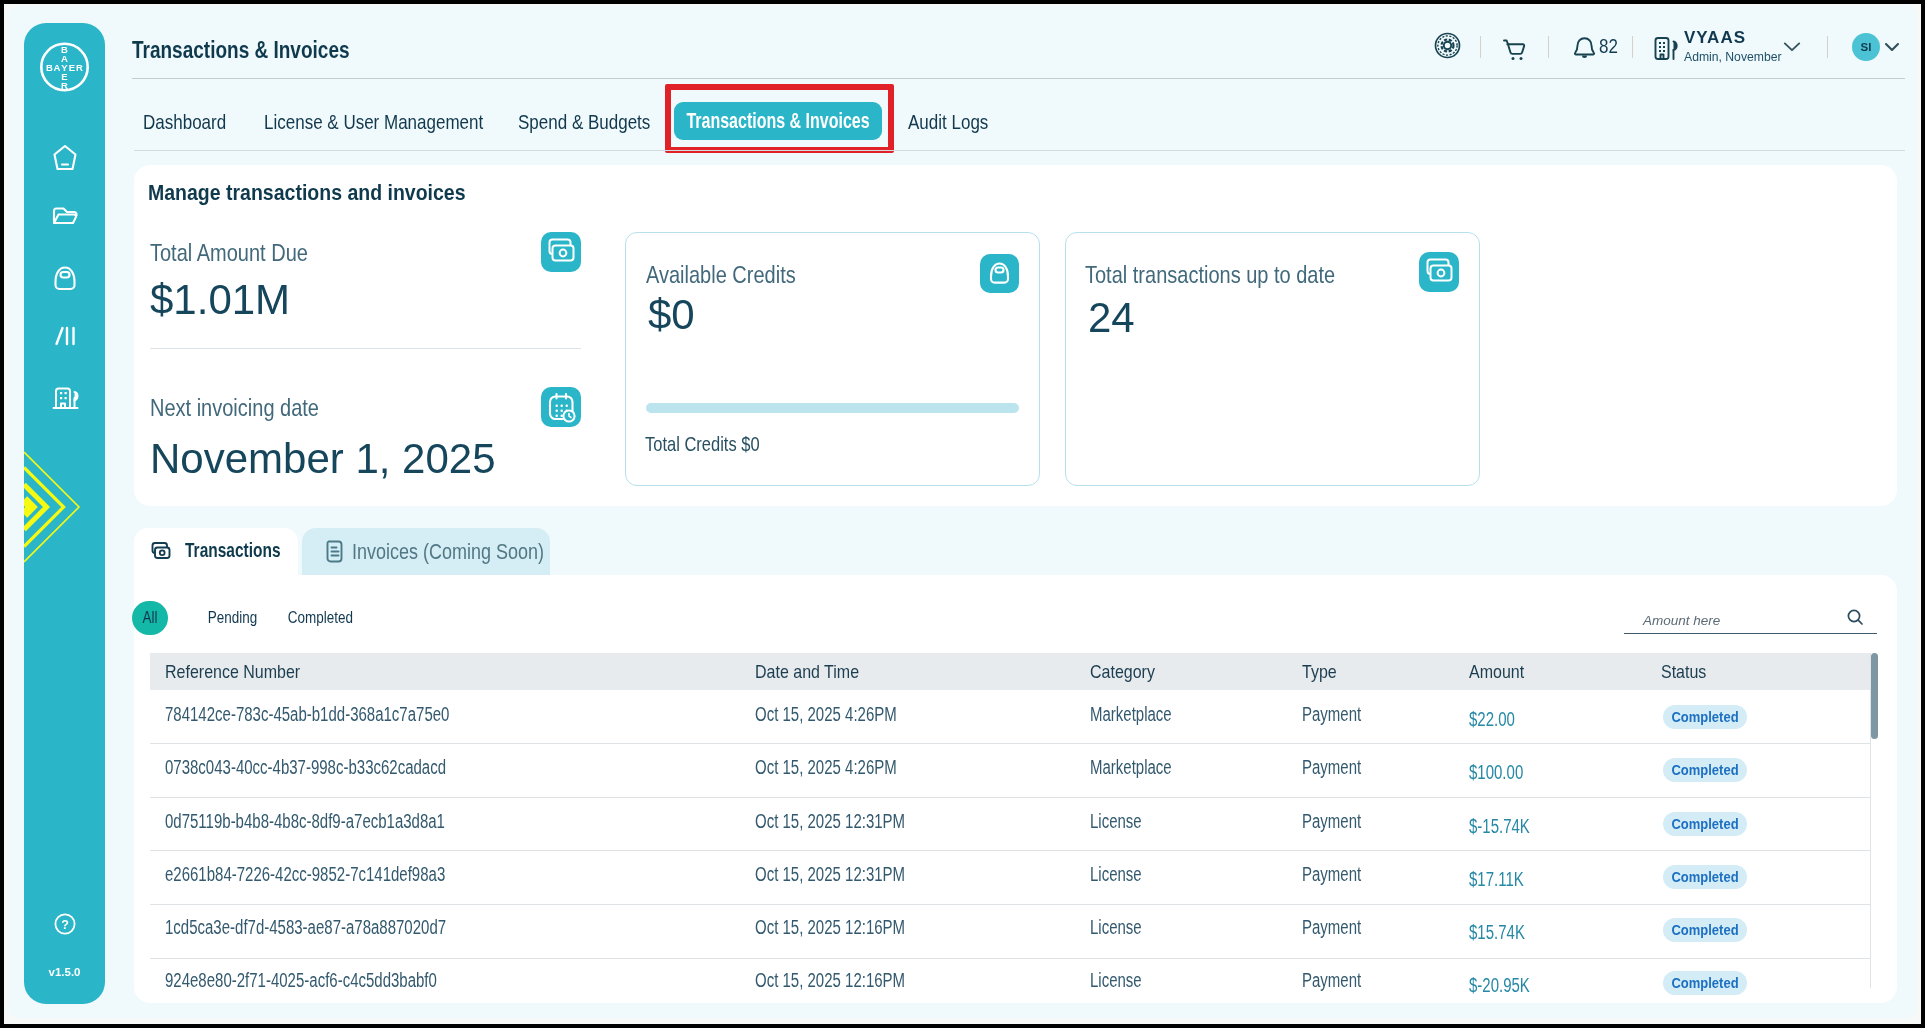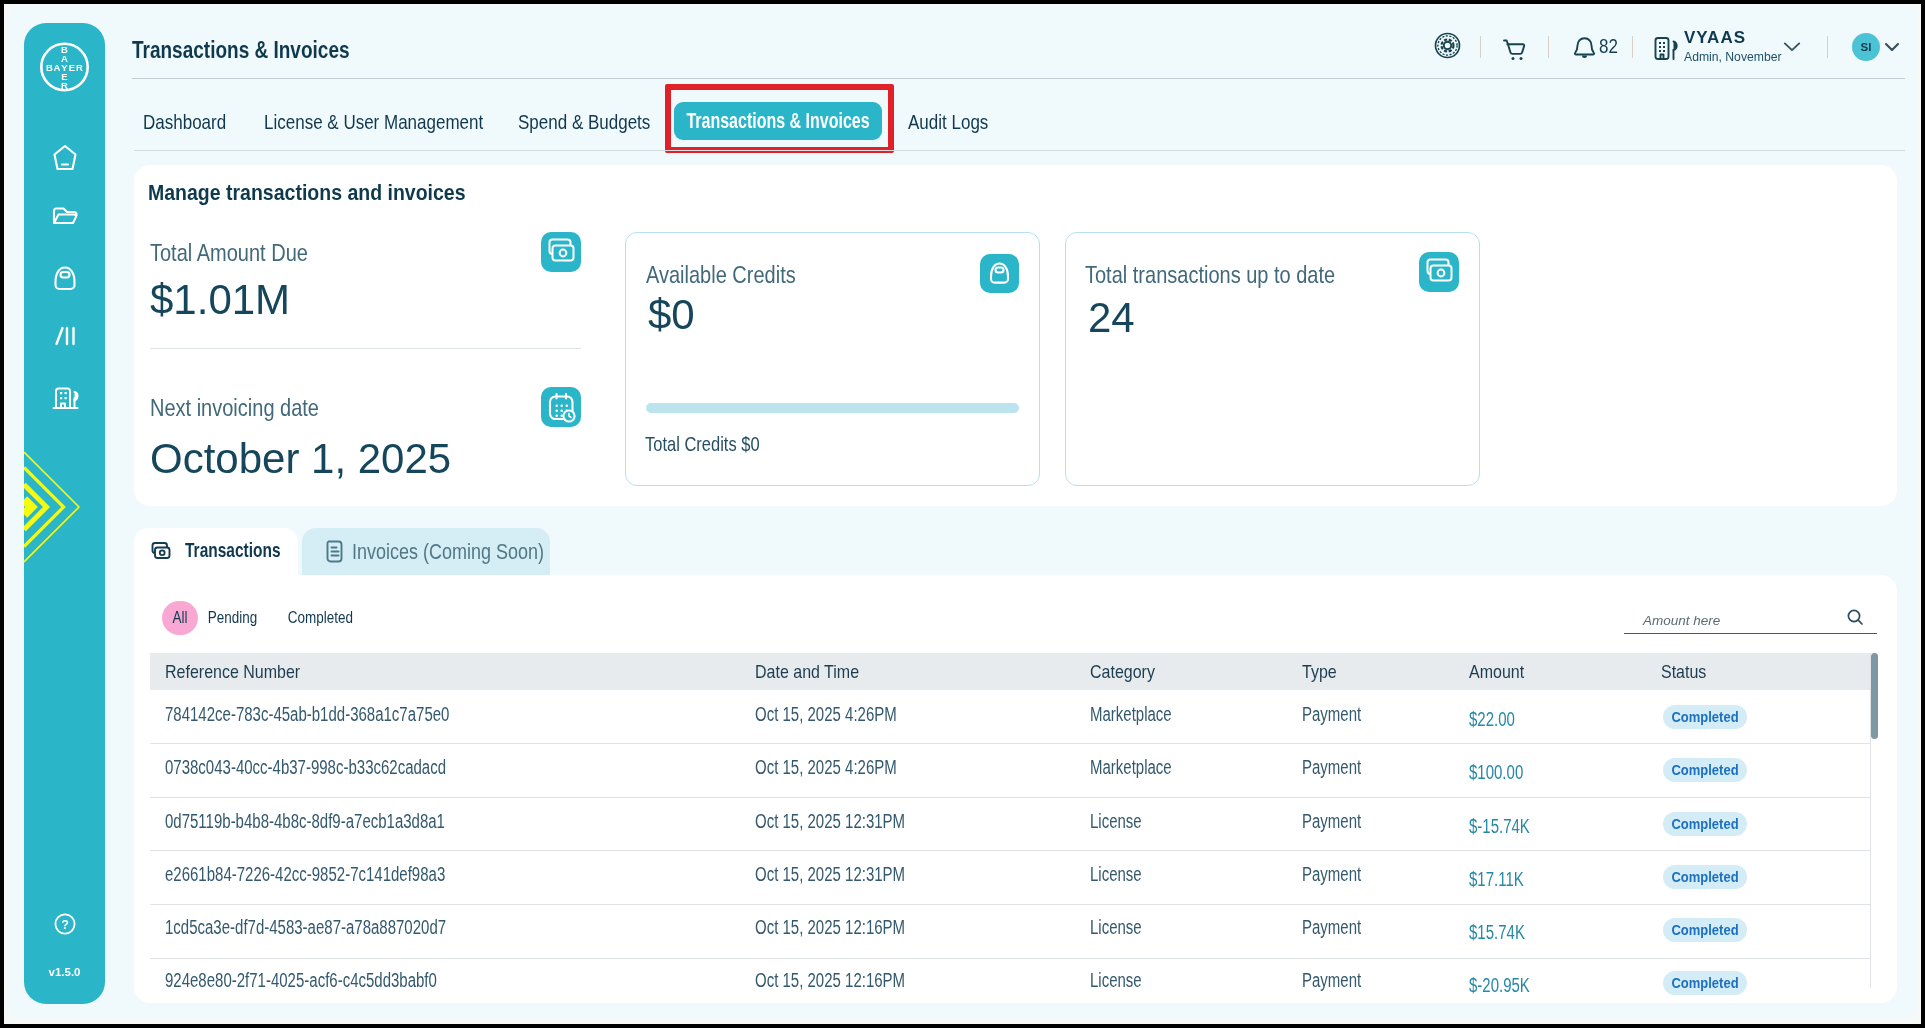--- a/index.html
+++ b/index.html
@@ -225,21 +225,21 @@
     <rect x="14.5" y="22.5" width="2.4" height="2.4" rx="1"></rect>
         <rect x="19.5" y="22.5" width="2.4" height="2.4" rx="1"></rect>
         <rect x="24.5" y="22.5" width="2.4" height="2.4" rx="1"></rect>
     <rect x="14.5" y="27.5" width="2.4" height="2.4" rx="1"></rect>
         <rect x="19.5" y="27.5" width="2.4" height="2.4" rx="1"></rect>
   </g>
   <circle cx="28" cy="29" r="5.6" fill="#2ab6c8" stroke="#ffffff" stroke-width="2"></circle>
   <path d="M28 26.5 v2.5 l2 1.4" fill="none" stroke="#ffffff" stroke-width="1.6" stroke-linecap="round"></path>
 </svg>
 </div>
-<div class="statbig" style="left:150px; top:435px;">October 1, 2025</div>
+<div class="statbig" style="left:150px; top:435px;">November 1, 2025</div>
 
 <div class="scard" style="left:625px;"></div>
 <div class="statlbl" style="left:646px; top:264px;">Available Credits</div>
 <div class="badge" id="b3" style="left:980px; top:254px; width:39px; height:39px;">
 <svg width="39" height="39" viewBox="0 0 39 39">
   <g stroke="#ffffff" fill="none" stroke-width="2.1" stroke-linejoin="round">
     <path d="M11 22.5 c0 -8 3.6 -13 8.5 -13 s8.5 5 8.5 13 v2.5 a3.6 3.6 0 0 1 -3.6 3.6 h-9.8 a3.6 3.6 0 0 1 -3.6 -3.6 Z"></path>
     <rect x="15.5" y="13.5" width="8" height="5" rx="2.5"></rect>
   </g>
 </svg>
@@ -277,21 +277,21 @@
       <path d="M7.5 8.5 h5"></path>
       <path d="M7.5 12.5 h7"></path>
       <path d="M7.5 16.5 h7"></path>
     </g>
   </svg>
 </div>
 <div class="abs" style="left:185px; top:541px; font-size:15.5px; font-weight:bold; color:#0f3a4e; transform:scaleY(1.35); transform-origin:0 50%;">Transactions</div>
 <div class="abs" style="left:352px; top:542px; font-size:18px; color:#527885; transform:scaleY(1.22); transform-origin:0 50%;">Invoices (Coming Soon)</div>
 
 <div class="card2"></div>
-<div class="chip" style="left:162px; width:36px; background:#f9a8d4;"><span style="display:inline-block; transform:scaleY(1.2);">All</span></div>
+<div class="chip" style="left:132px; width:36px; background:#14b8a6;"><span style="display:inline-block; transform:scaleY(1.2);">All</span></div>
 <div class="chip" style="left:200px; width:65px;"><span style="display:inline-block; transform:scaleY(1.2);">Pending</span></div>
 <div class="chip" style="left:284px; width:73px;"><span style="display:inline-block; transform:scaleY(1.2);">Completed</span></div>
 
 <div id="search">
   <div class="abs" style="left:1643px; top:613px; font-size:13.5px; font-style:italic; color:#5b6b75;">Amount here</div>
   <div class="abs" style="left:1624px; top:633px; width:253px; height:1px; background:#3d5a6b;"></div>
   <svg class="abs" style="left:1846px; top:608px;" width="19" height="19" viewBox="0 0 19 19">
     <circle cx="8" cy="8" r="5.6" fill="none" stroke="#2c4a5e" stroke-width="1.7"></circle>
     <path d="M12.2 12.2 L16 16" stroke="#2c4a5e" stroke-width="1.7" stroke-linecap="round"></path>
   </svg>

